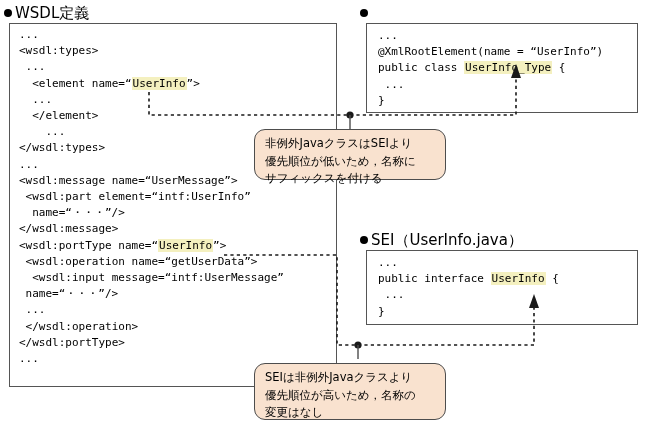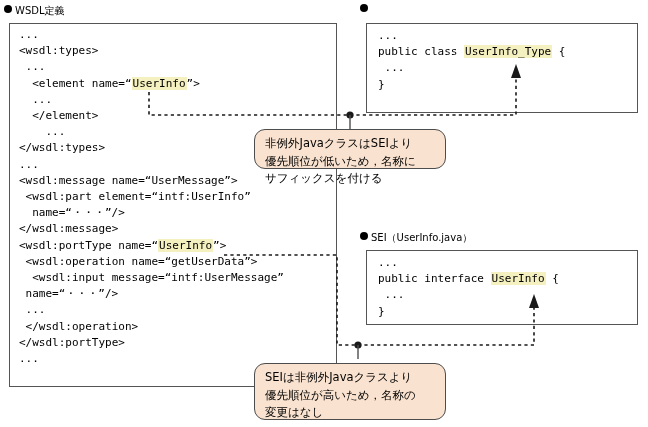--- a/index.html
+++ b/index.html
@@ -8,21 +8,21 @@
     background:#ffffff;
     font-family:"DejaVu Sans","Liberation Sans",sans-serif;
     position:relative;overflow:hidden;
     -webkit-font-smoothing:none;
   }
   .stage{position:absolute;left:0;top:0;width:648px;height:427px;}
 
   
   .heading{
     position:absolute;
-    font-size:10px;
+    font-size:15px;
     color:#000;
     white-space:nowrap;
     letter-spacing:0px;
   }
   .bullet{
     display:inline-block;
     width:8px;height:8px;border-radius:50%;
     background:#000;
     margin-right:3px;
     vertical-align:1px;
@@ -90,39 +90,39 @@
   </div>
 
   <div class="panel" style="left:9px;top:23px;width:328px;height:364px;"></div>
 
   <div class="panel" style="left:366px;top:23px;width:272px;height:90px;"></div>
 
   <div class="panel" style="left:366px;top:250px;width:272px;height:75px;"></div>
 
   <div class="code" id="wsdl-code" style="left:19px;top:27px;"><div>...</div><div>&lt;wsdl:types&gt;</div><div> ...</div><div>  &lt;element name=“<span class="hl">UserInfo</span>”&gt;</div><div>  ...</div><div>  &lt;/element&gt;</div><div>    ...</div><div>&lt;/wsdl:types&gt;</div><div>...</div><div>&lt;wsdl:message name=“UserMessage”&gt;</div><div> &lt;wsdl:part element=“intf:UserInfo”</div><div>  name=“・・・”/&gt;</div><div>&lt;/wsdl:message&gt;</div><div>&lt;wsdl:portType name=“<span class="hl">UserInfo</span>”&gt;</div><div> &lt;wsdl:operation name=“getUserData”&gt;</div><div>  &lt;wsdl:input message=“intf:UserMessage”</div><div> name=“・・・”/&gt;</div><div> ...</div><div> &lt;/wsdl:operation&gt;</div><div>&lt;/wsdl:portType&gt;</div><div>...</div></div>
 
-  <div class="code" id="java-code" style="left:378px;top:28px;"><div>...</div><div>public class <span class="hl">UserInfo_Type</span> {</div><div> ...</div><div>}</div></div>
+  <div class="code" id="java-code" style="left:378px;top:28px;"><div>...</div><div>@XmlRootElement(name = “UserInfo”)</div><div>public class <span class="hl">UserInfo_Type</span> {</div><div> ...</div><div>}</div></div>
 
   <div class="code" id="sei-code" style="left:378px;top:255px;"><div>...</div><div>public interface <span class="hl">UserInfo</span> {</div><div> ...</div><div>}</div></div>
 
   <svg class="links">
 
     <path d="M149,92 L149,115 L516,115 L516,78" fill="none" stroke="#1a1a1a" stroke-width="1.6" stroke-dasharray="3.2,3.2"></path>
     <polygon points="516,64 511,78 521,78" fill="#1a1a1a"></polygon>
     <circle cx="350" cy="115" r="3.6" fill="#1a1a1a"></circle>
 
     <path d="M224,255 L337,255 L337,345 L534,345 L534,308" fill="none" stroke="#1a1a1a" stroke-width="1.6" stroke-dasharray="3.2,3.2"></path>
     <polygon points="534,294 529,308 539,308" fill="#1a1a1a"></polygon>
     <circle cx="358" cy="345" r="3.6" fill="#1a1a1a"></circle>
 
     <line x1="350" y1="115" x2="350" y2="129" stroke="#4d4d4d" stroke-width="1.4"></line>
     <line x1="358" y1="345" x2="358" y2="359" stroke="#4d4d4d" stroke-width="1.4"></line>
   </svg>
 
-  <div class="callout" style="left:254px;top:129px;width:192px;height:40px;">非例外JavaクラスはSEIより
+  <div class="callout" style="left:254px;top:129px;width:192px;height:51px;">非例外JavaクラスはSEIより
 優先順位が低いため，名称に
 サフィックスを付ける</div>
 
   <div class="callout" style="left:254px;top:363px;width:192px;height:57px;">SEIは非例外Javaクラスより
 優先順位が高いため，名称の
 変更はなし</div>
 
 </div>
 
 </body></html>

